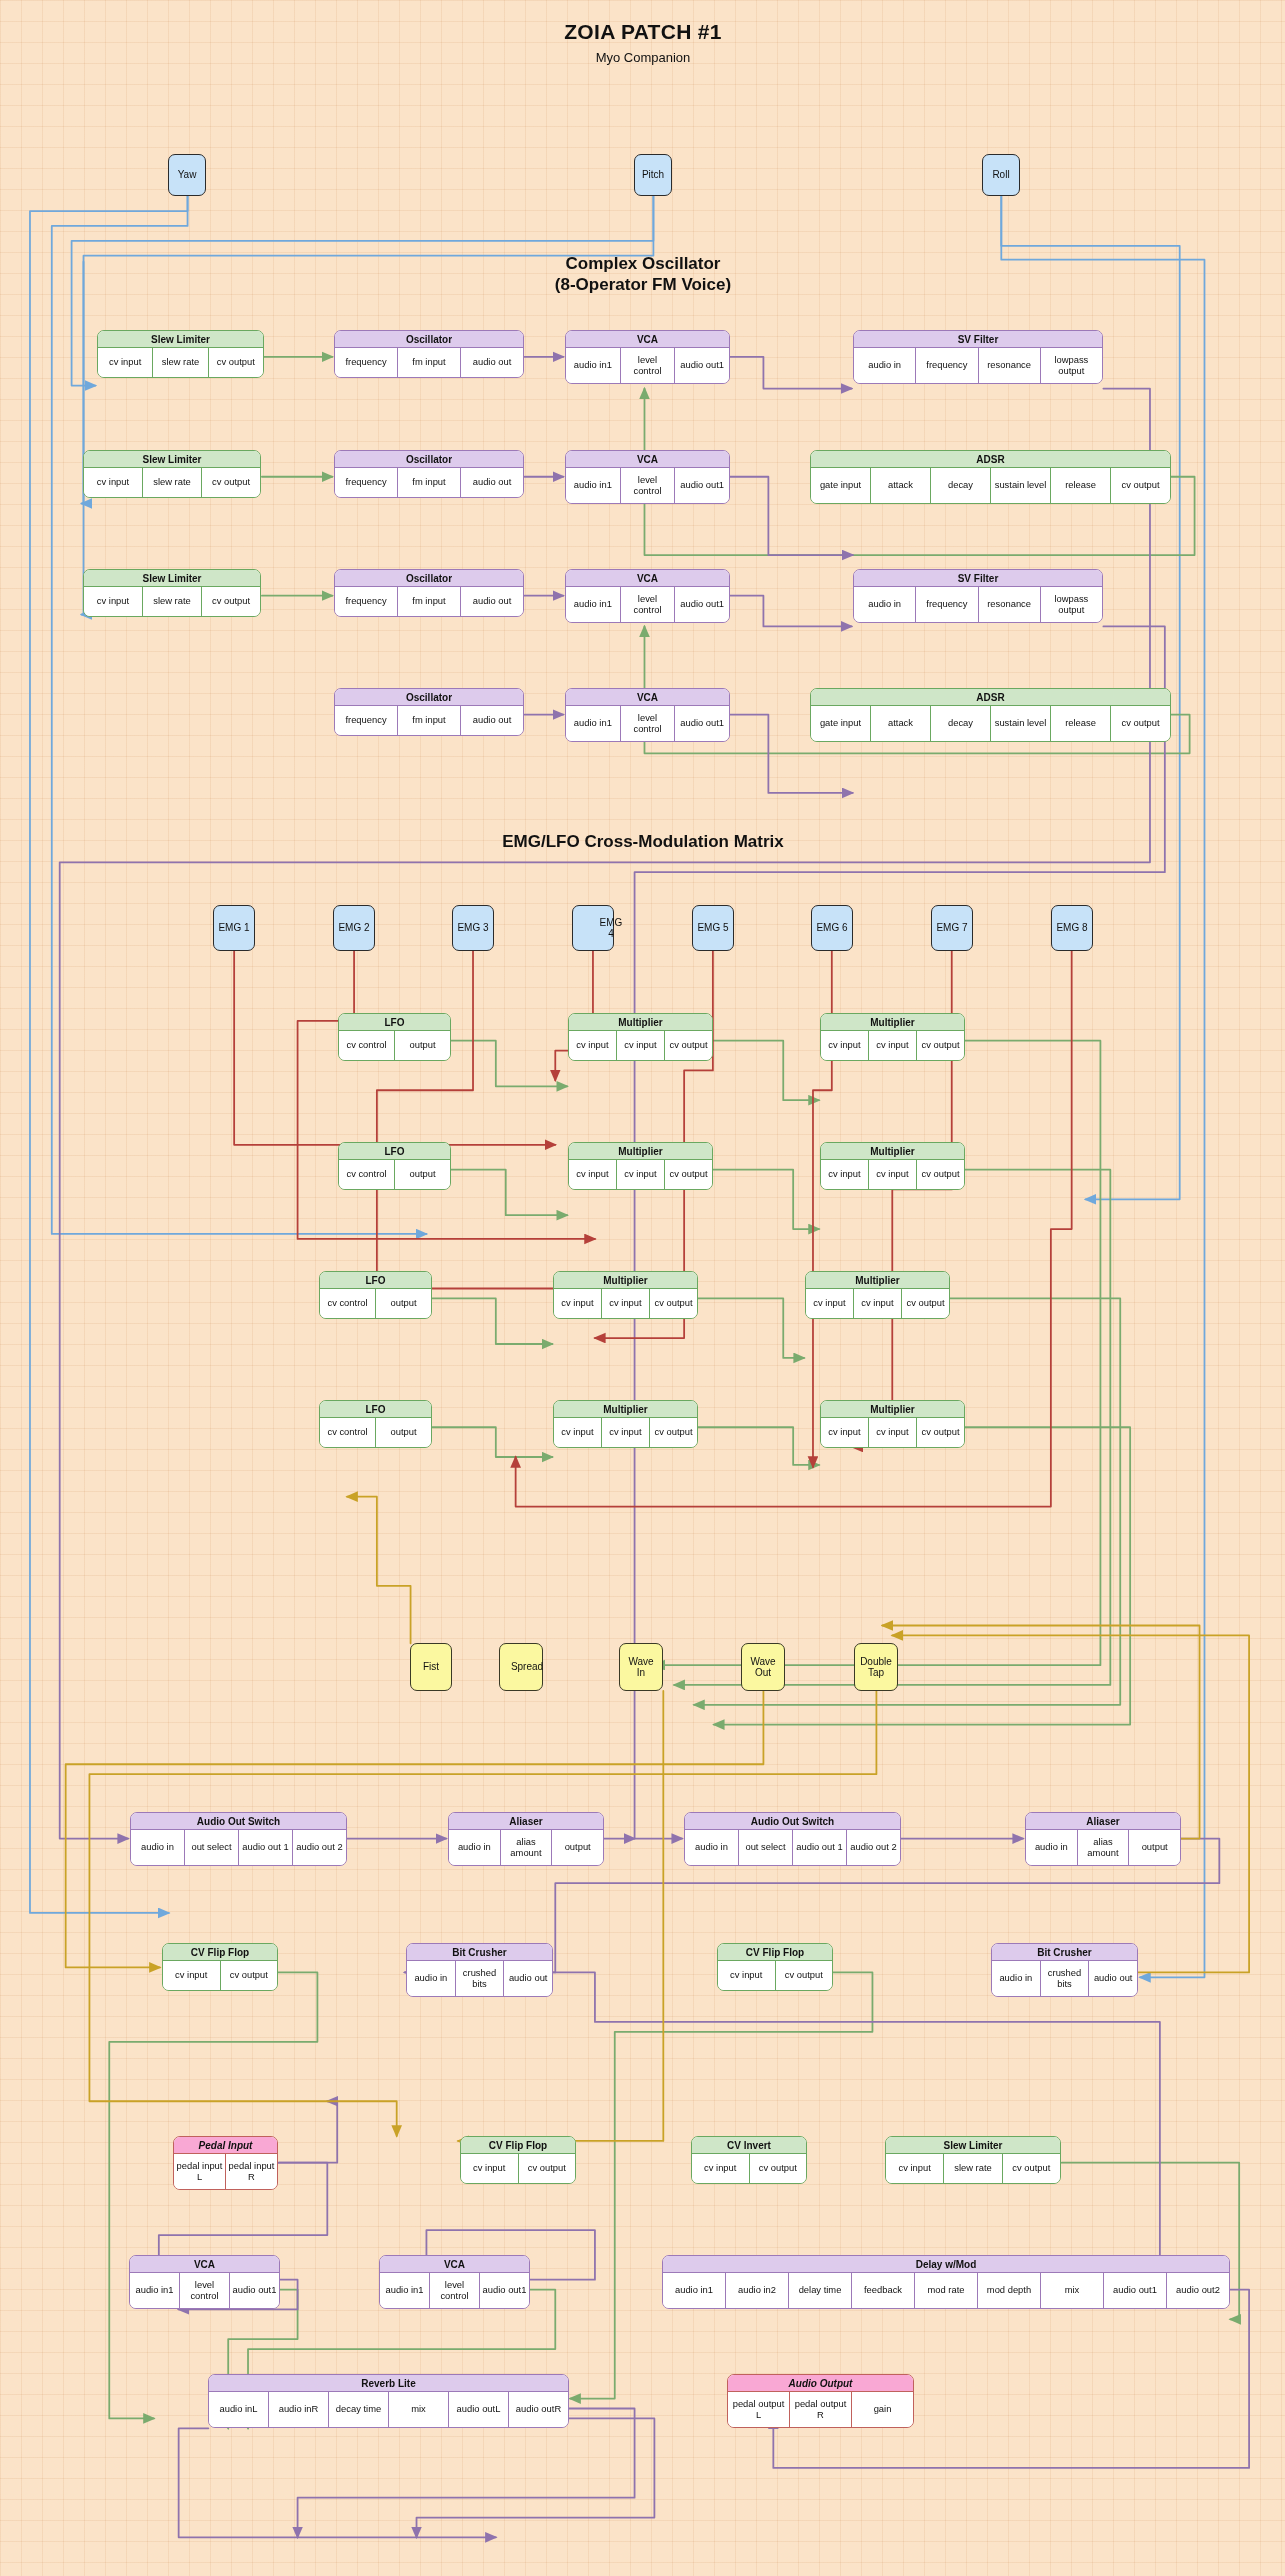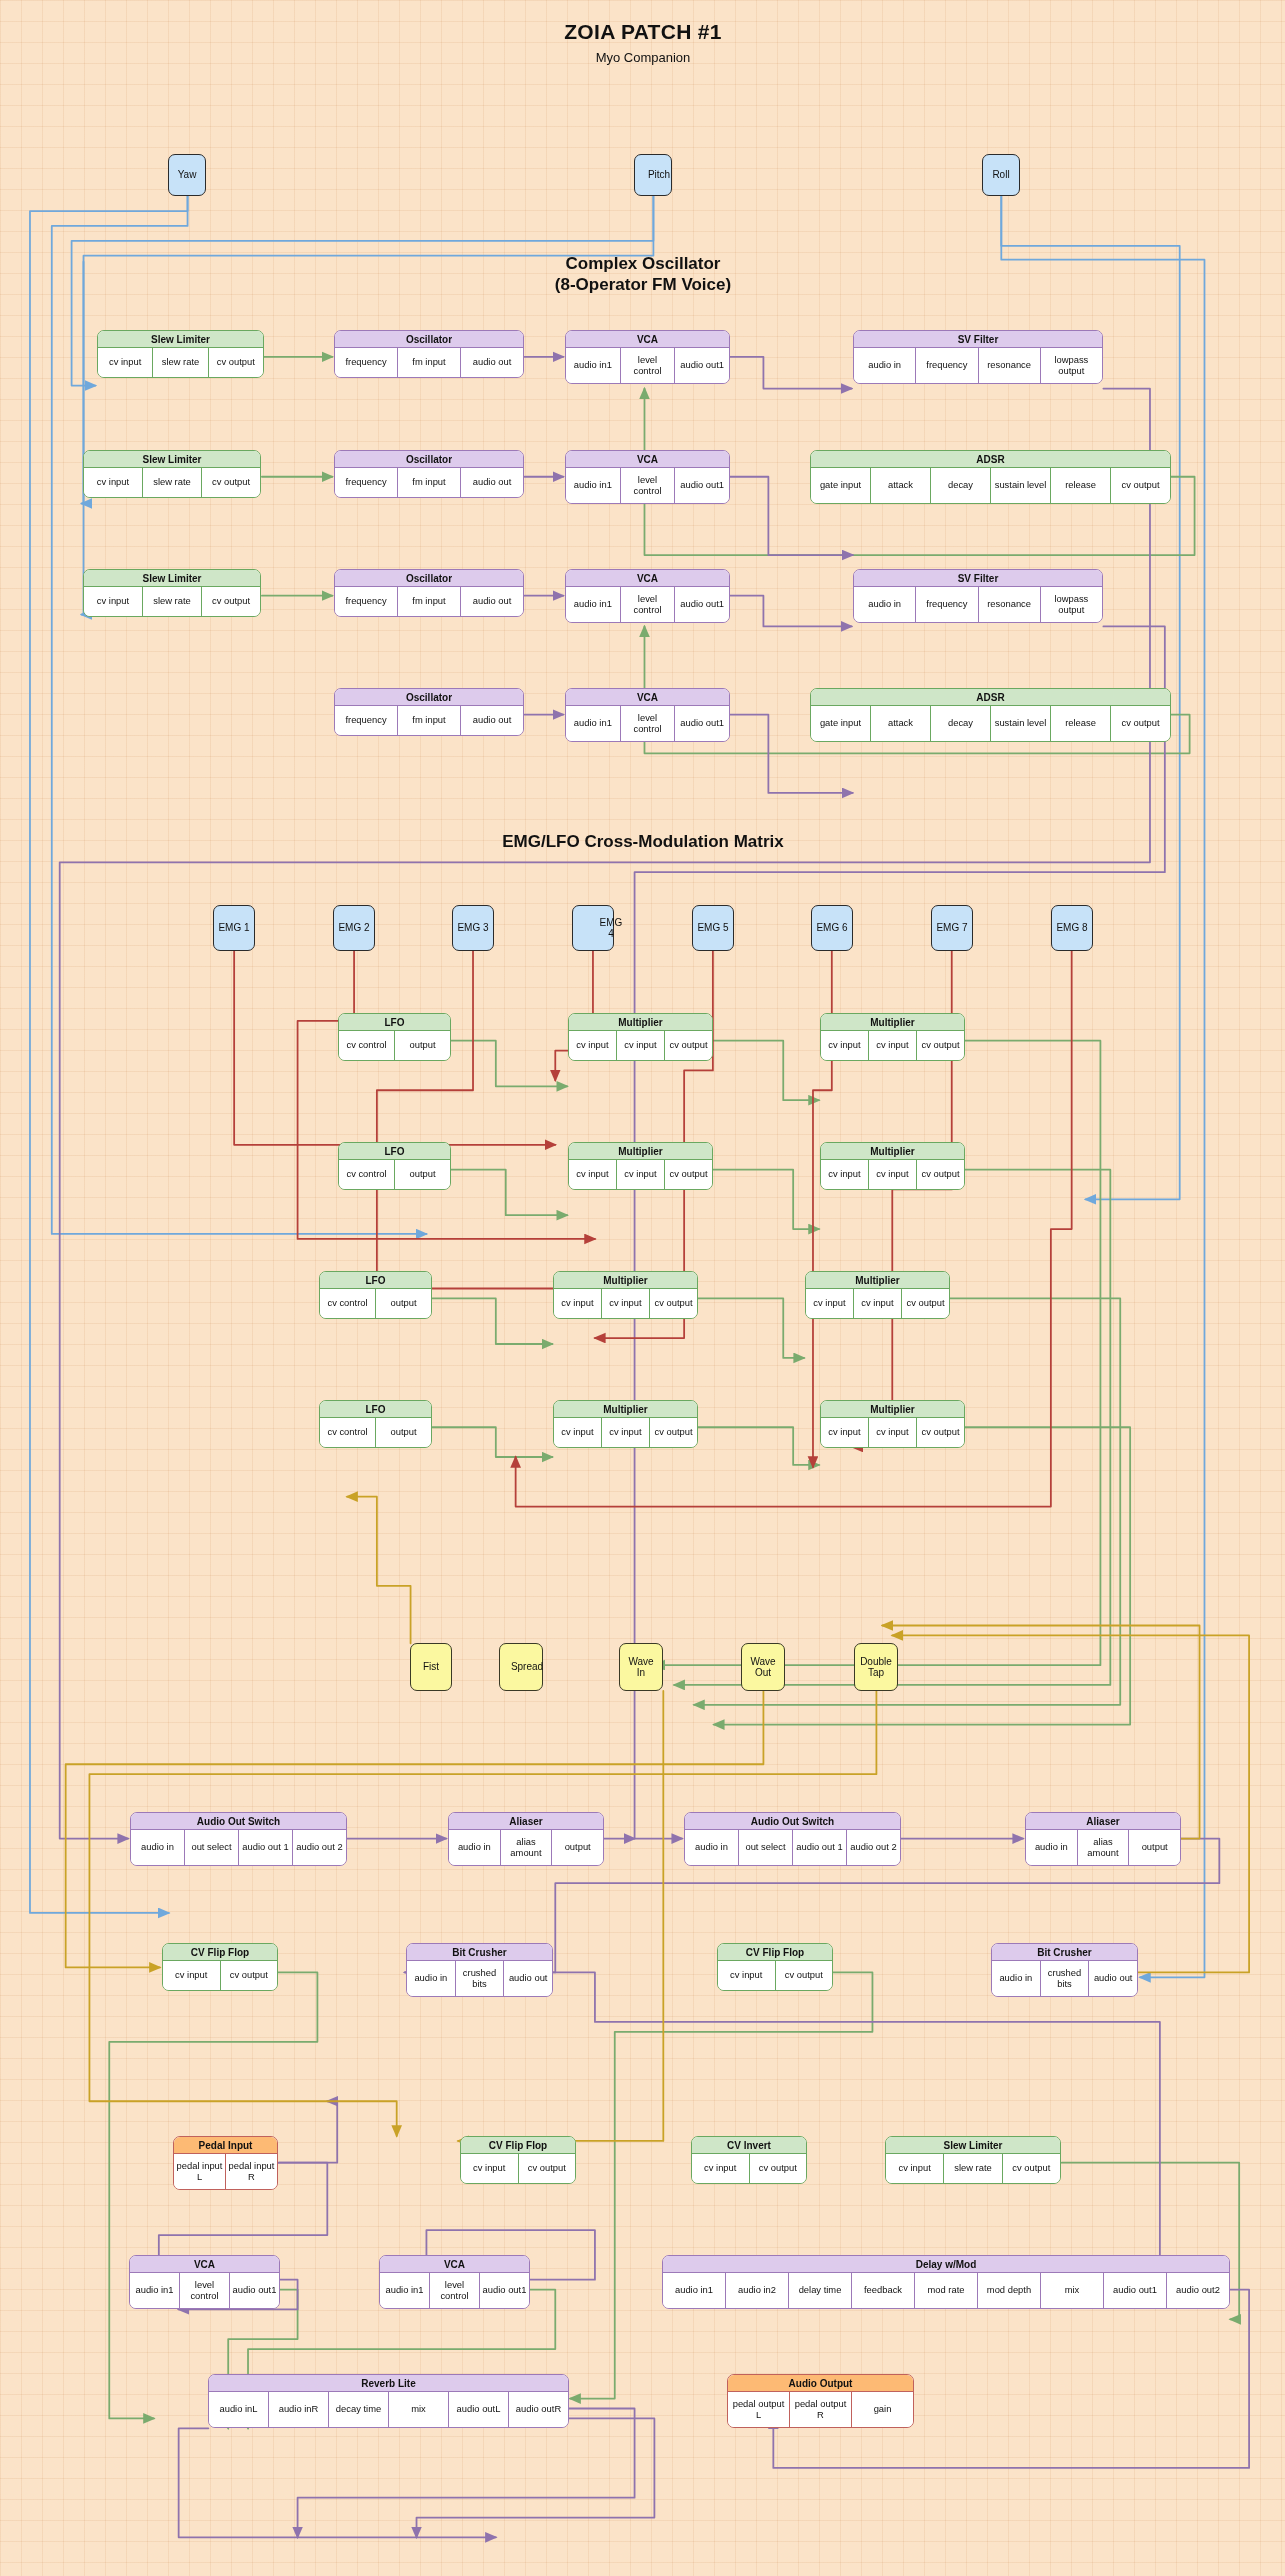--- a/index.html
+++ b/index.html
@@ -75,21 +75,21 @@
   
   .mod.green{border:1.5px solid #6aa860;}
   .mod.green .hdr{background:#cfe6c8;border-bottom:1.2px solid #6aa860;}
   .mod.green .port+.port{border-left:1.2px solid #6aa860;}
 
   .mod.purple{border:1.5px solid #9c79b8;}
   .mod.purple .hdr{background:#ddcbec;border-bottom:1.2px solid #9c79b8;}
   .mod.purple .port+.port{border-left:1.2px solid #9c79b8;}
 
   .mod.red{border:1.5px solid #c0615c;}
-  .mod.red .hdr{background:#fdba74;border-bottom:1.2px solid #c0615c;}
+  .mod.red .hdr{background:#f9a8d4;border-bottom:1.2px solid #c0615c;font-style:italic;}
   .mod.red .port+.port{border-left:1.2px solid #c0615c;}
 </style>
 </head>
 <body>
 
 <div id="grid"></div>
 
 <div class="title" id="page-title">ZOIA PATCH #1</div>
 <div class="title" id="page-subtitle">Myo Companion</div>
 
@@ -186,21 +186,21 @@
     <path d="M839,959 L839,1100 L820,1100 L820,1480" fill="none" stroke="#b5403a" stroke-width="1.8" stroke-linejoin="round" stroke-linecap="round" marker-end="url(#ah-red)"></path>
     <path d="M960,959 L960,1200 L900,1200 L900,1460 L860,1460" fill="none" stroke="#b5403a" stroke-width="1.8" stroke-linejoin="round" stroke-linecap="round" marker-end="url(#ah-red)"></path>
     <path d="M1081,959 L1081,1240 L1060,1240 L1060,1520 L520,1520 L520,1470" fill="none" stroke="#b5403a" stroke-width="1.8" stroke-linejoin="round" stroke-linecap="round" marker-end="url(#ah-red)"></path>
   </svg>
 
 <div id="nodes">
     <div class="node io" style="left: 168px; top: 154px; width: 38px; height: 42px;">
       <span style="white-space: pre-line;">Yaw</span>
     </div>
     <div class="node io" style="left: 634px; top: 154px; width: 38px; height: 42px;">
-      <span style="white-space: pre-line; padding-left: 12px;">Pitch</span>
+      <span style="white-space: pre-line;">Pitch</span>
     </div>
     <div class="node io" style="left: 982px; top: 154px; width: 38px; height: 42px;">
       <span style="white-space: pre-line;">Roll</span>
     </div>
     <div class="node io" style="left: 213px; top: 905px; width: 42px; height: 46px;">
       <span style="white-space: pre-line;">EMG 1</span>
     </div>
     <div class="node io" style="left: 333px; top: 905px; width: 42px; height: 46px;">
       <span style="white-space: pre-line;">EMG 2</span>
     </div>

